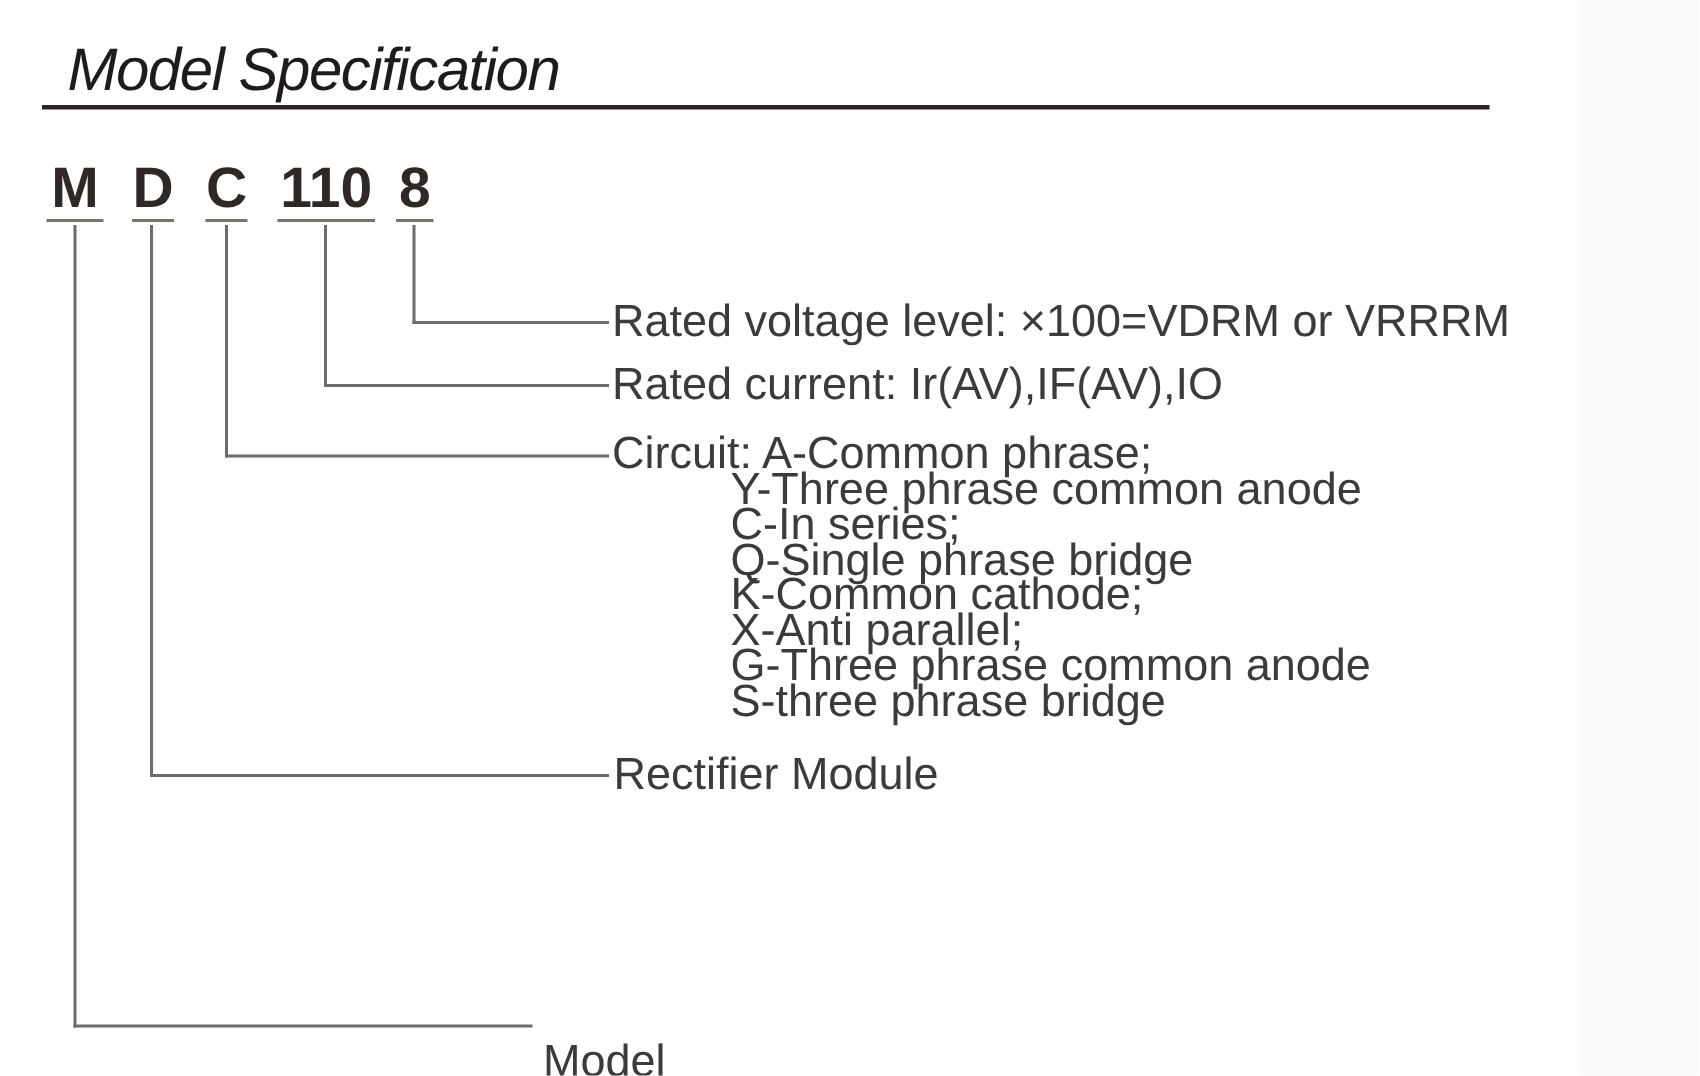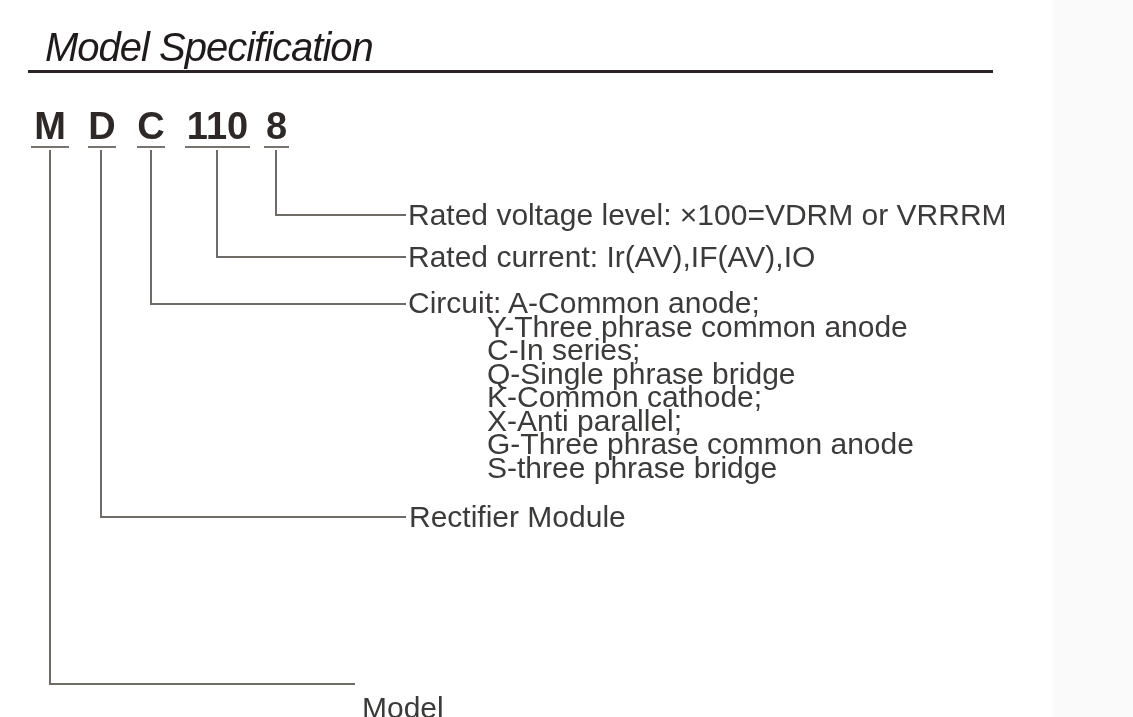--- a/index.html
+++ b/index.html
@@ -103,21 +103,21 @@
 <div class="abs hline h-110"></div>
 <div class="abs hline h-c"></div>
 <div class="abs hline h-d"></div>
 <div class="abs hline h-m"></div>
 
 <div class="abs callout lbl-voltage">Rated voltage level: ×100=VDRM or VRRRM</div>
 
 <div class="abs callout lbl-current">Rated current: Ir(AV),IF(AV),IO</div>
 
 <div class="abs callout lbl-circuit">
-  <div><span>Circuit:</span> <span>A-Common anode;</span></div>
+  <div><span>Circuit:</span> <span>A-Common phrase;</span></div>
   <div class="circuit-line">Y-Three phrase common anode</div>
   <div class="circuit-line">C-In series;</div>
   <div class="circuit-line">Q-Single phrase bridge</div>
   <div class="circuit-line">K-Common cathode;</div>
   <div class="circuit-line">X-Anti parallel;</div>
   <div class="circuit-line">G-Three phrase common anode</div>
   <div class="circuit-line">S-three phrase bridge</div>
 </div>
 
 <div class="abs callout lbl-rectifier">Rectifier Module</div>

